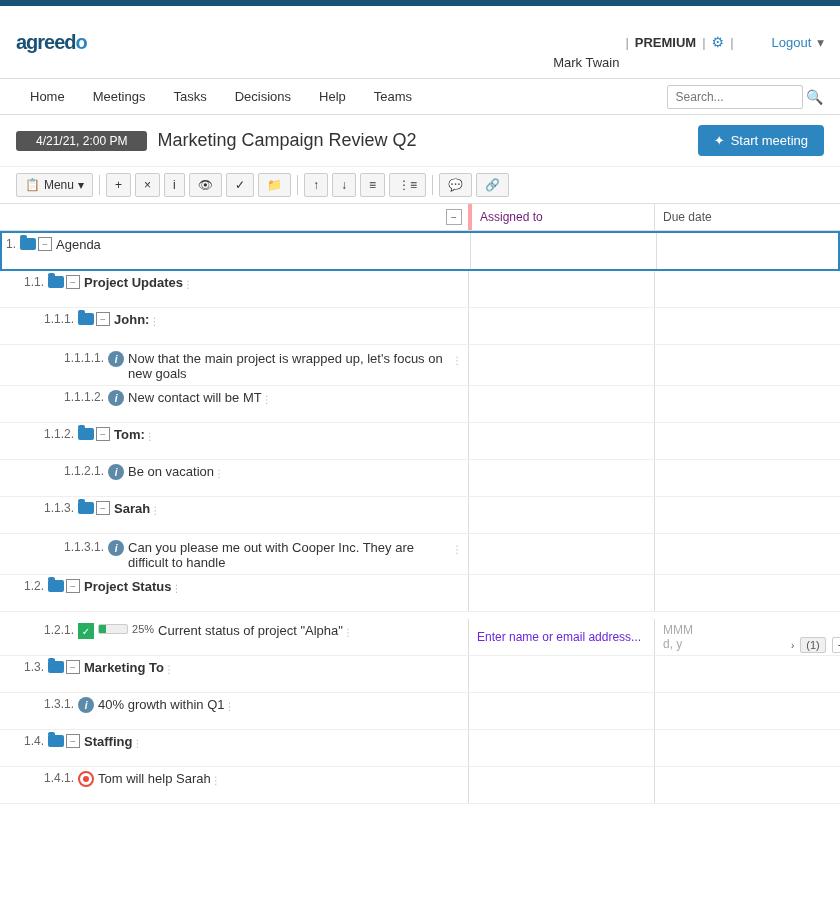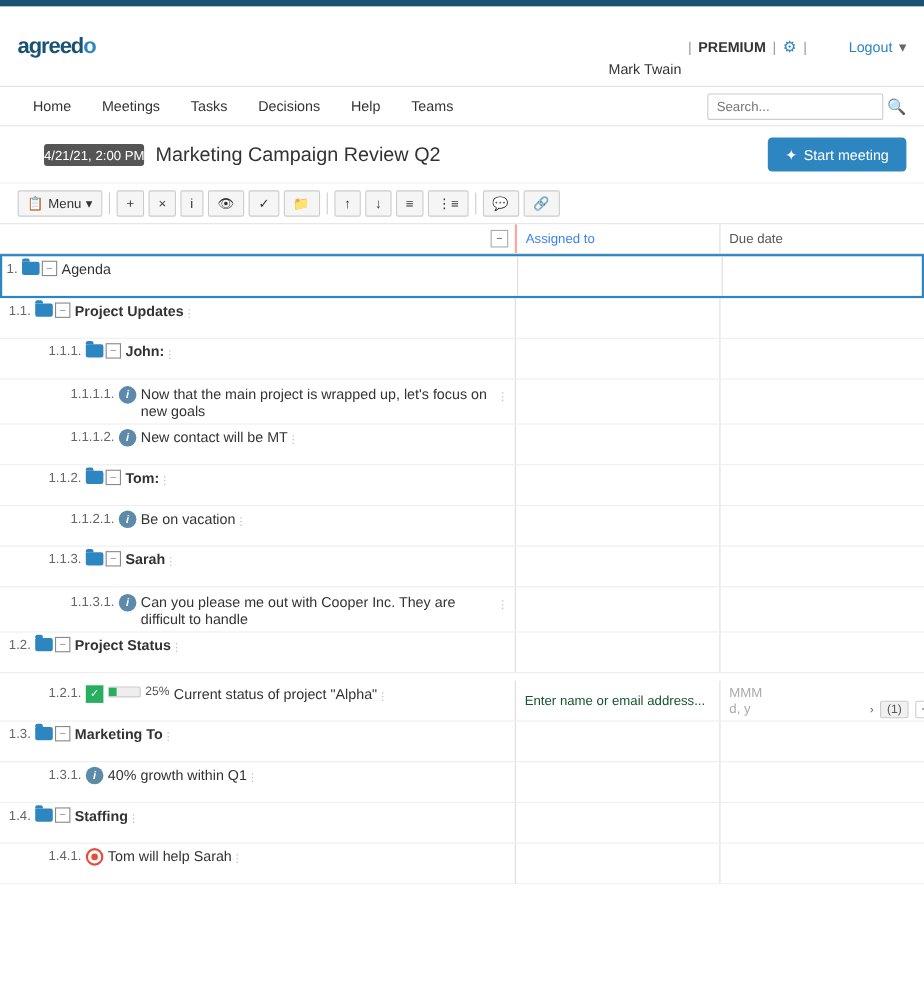--- a/index.html
+++ b/index.html
@@ -79,21 +79,21 @@
     }
     .nav-search {
       display: flex;
       align-items: center;
       gap: 4px;
     }
     .nav-search input {
       border: 1px solid #ccc;
       padding: 4px 8px;
       font-size: 12px;
-      width: 160px;
+      width: 136px;
       border-radius: 2px;
     }
     .nav-search button {
       background: none;
       border: none;
       cursor: pointer;
       font-size: 14px;
       color: #555;
     }
 
@@ -107,24 +107,23 @@
       border-bottom: 1px solid #eee;
     }
     .meeting-bar-left {
       display: flex;
       align-items: center;
       gap: 10px;
     }
     .meeting-date-badge {
       background: #555;
       color: #fff;
-      padding: 3px 0;
+      padding: 3px 20px;
       border-radius: 3px;
       font-size: 12px;
-      margin-left: 24px;
     }
     .meeting-title {
       font-size: 18px;
       font-weight: normal;
       color: #333;
     }
     .start-meeting-btn {
       background: #2e86c1;
       color: #fff;
       border: none;
@@ -175,22 +174,22 @@
       flex: 0 0 468px;
       display: flex;
       align-items: center;
       justify-content: flex-end;
       padding: 4px 6px;
     }
     .col-assigned {
       flex: 0 0 186px;
       padding: 6px 8px;
       font-size: 12px;
-      color: #3b82f6;
-      border-left: 2px solid #fca5a5;
+      color: #701a75;
+      border-left: 4px solid #fca5a5;
     }
     .col-due {
       flex: 1;
       padding: 6px 8px;
       font-size: 12px;
       color: #555;
       border-left: 1px solid #ddd;
     }
     .collapse-btn {
       background: none;
@@ -229,21 +228,21 @@
     .due-cell {
       flex: 1;
       border-left: 1px solid #ddd;
       padding: 4px 8px;
       font-size: 12px;
       color: #888;
     }
 
     
     .indent-0 { padding-left: 4px; }
-    .indent-1 { padding-left: 8px; }
+    .indent-1 { padding-left: 24px; }
     .indent-2 { padding-left: 44px; }
     .indent-3 { padding-left: 64px; }
 
     .row-num {
       font-size: 12px;
       color: #666;
       margin-right: 4px;
       white-space: nowrap;
       min-width: fit-content;
     }
@@ -614,21 +613,21 @@
         </div>
         <div class="progress-wrap">
           <div class="progress-bar-wrap">
             <div class="progress-bar-fill" style="width:25%;"></div>
           </div>
           <span class="progress-pct">25%</span>
         </div>
         <span class="row-label">Current status of project "Alpha"</span>
         <span class="drag-handle">⋮</span>
       </div>
-      <div class="assigned-cell" style="color:#14532d; font-size:12px; display:flex; align-items:center;">Enter name or email address...</div>
+      <div class="assigned-cell" style="color:#6d28d9; font-size:12px; display:flex; align-items:center;">Enter name or email address...</div>
       <div class="due-cell" style="color:#aaa; font-size:12px; display:flex; align-items:center;">MMM d, y</div>
     </div>
 
     <div style="display:flex; align-items:center; gap:6px; padding: 2px 2px 2px 90px; font-size:12px; color:#555;">
       <span class="expand-chevron">›</span>
       <span class="sub-count-badge">(1)</span>
       <button class="add-sub-btn">+</button>
     </div>
   </div>
 

